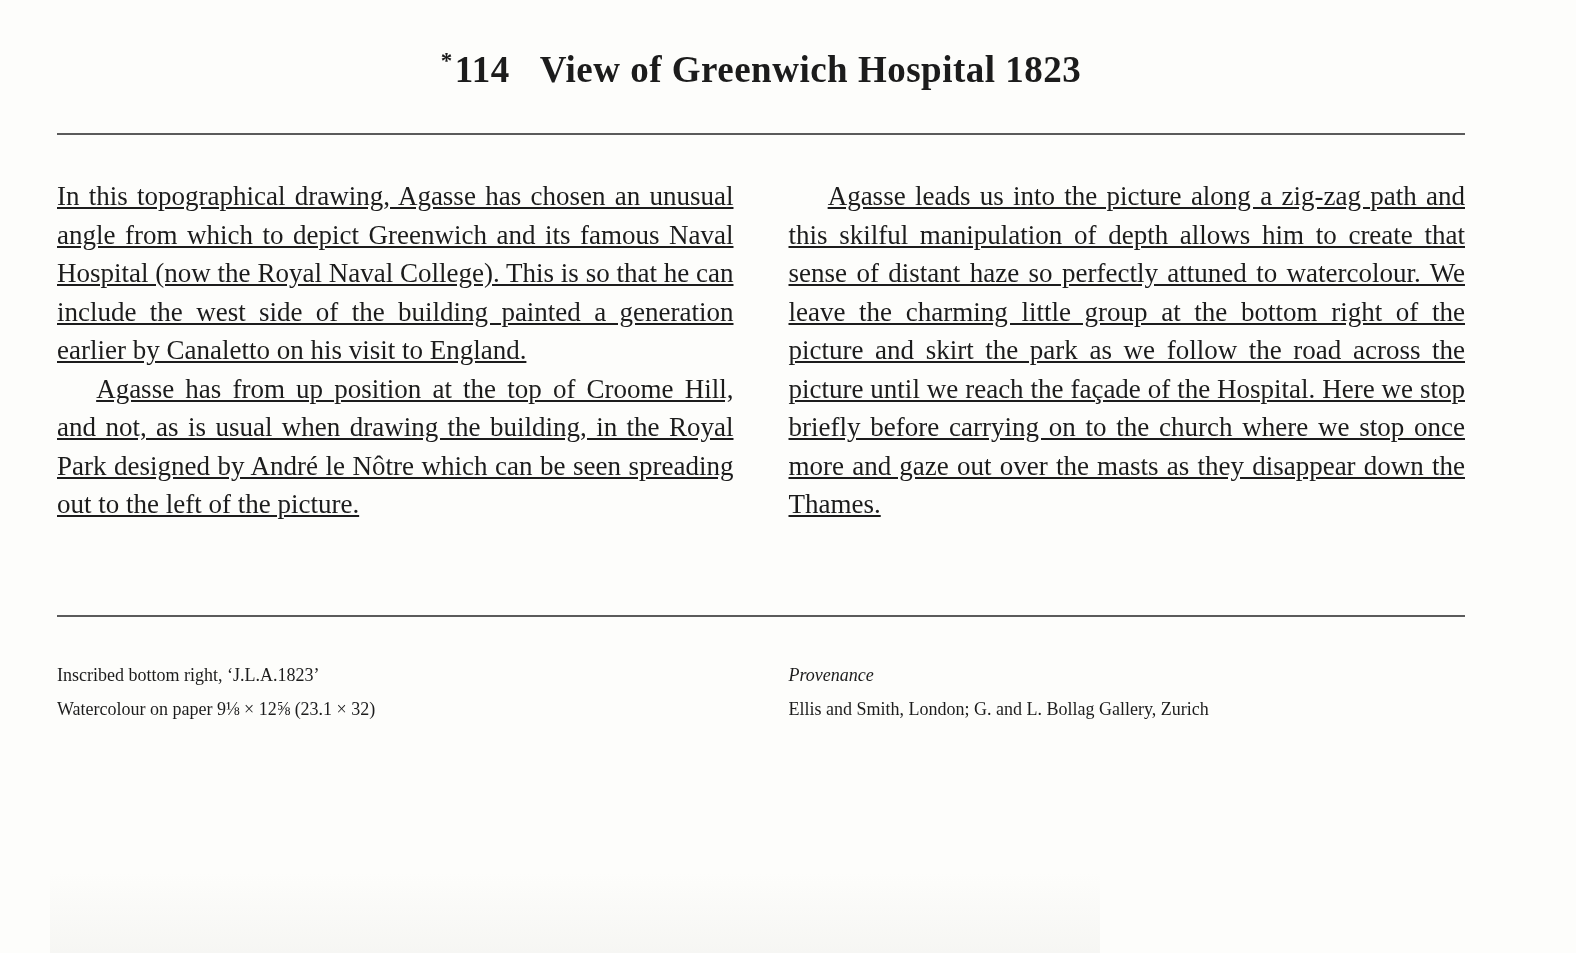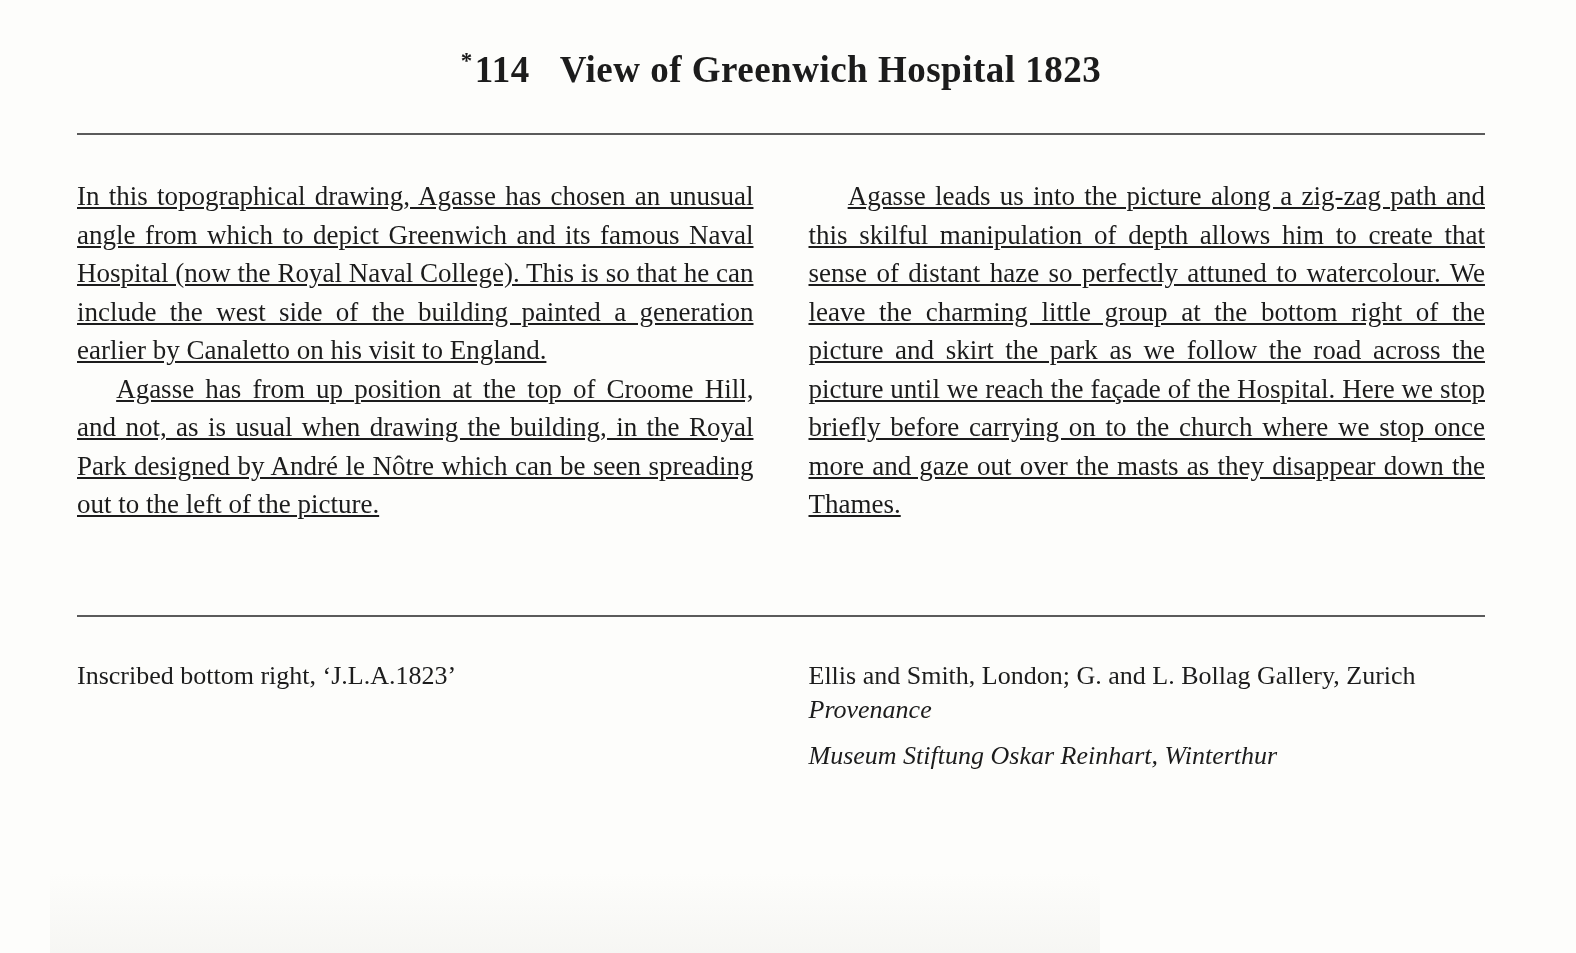--- a/index.html
+++ b/index.html
@@ -12,21 +12,20 @@
     background: #ffffff;
     font-family: "Liberation Serif", serif;
   }
   .page {
     position: relative;
     width: 1576px;
     height: 953px;
     background: var(--background);
     color: var(--ink);
     overflow: hidden;
-    padding-left: 20px;
   }
   .content {
     margin-left: 57px;
     width: 1408px;
   }
   
   .entry-header {
     padding-top: 38px;
     text-align: center;
   }
@@ -70,21 +69,21 @@
     line-height: 38.5px;
     text-align: justify;
     color: var(--ink);
   }
   .essay-text.indented { text-indent: 1.45em; }
   
   .meta-columns {
     margin-top: 42px;
   }
   .meta-line {
-    font-size: 26px;
+    font-size: 18px;
     line-height: 33.5px;
     color: var(--ink);
   }
   .italic { font-style: italic; }
   .museum-line { margin-top: 13px; }
   
   .scan-shadow {
     position: absolute;
     left: 50px;
     bottom: 0;
@@ -114,23 +113,23 @@
       <div class="col">
         <p class="essay-text indented">Agasse leads us into the picture along a zig-zag path and this skilful manipulation of depth allows him to create that sense of distant haze so perfectly attuned to watercolour. We leave the charming little group at the bottom right of the picture and skirt the park as we follow the road across the picture until we reach the façade of the Hospital. Here we stop briefly before carrying on to the church where we stop once more and gaze out over the masts as they disappear down the Thames.</p>
       </div>
     </main>
 
     <hr class="rule rule-bottom">
 
     <footer class="columns meta-columns">
       <div class="col">
         <p class="meta-line">Inscribed bottom right, ‘J.L.A.1823’</p>
+        <p class="meta-line">Watercolour on paper 9⅛ × 12⅝ (23.1 × 32)</p>
       </div>
       <div class="col">
+        <p class="meta-line italic">Provenance</p>
         <p class="meta-line">Ellis and Smith, London; G. and L. Bollag Gallery, Zurich</p>
-        <p class="meta-line italic">Provenance</p>
-        <p class="meta-line italic museum-line">Museum Stiftung Oskar Reinhart, Winterthur</p>
       </div>
     </footer>
 
   </div>
   <div class="scan-shadow"></div>
 </div>
 
 </body></html>

